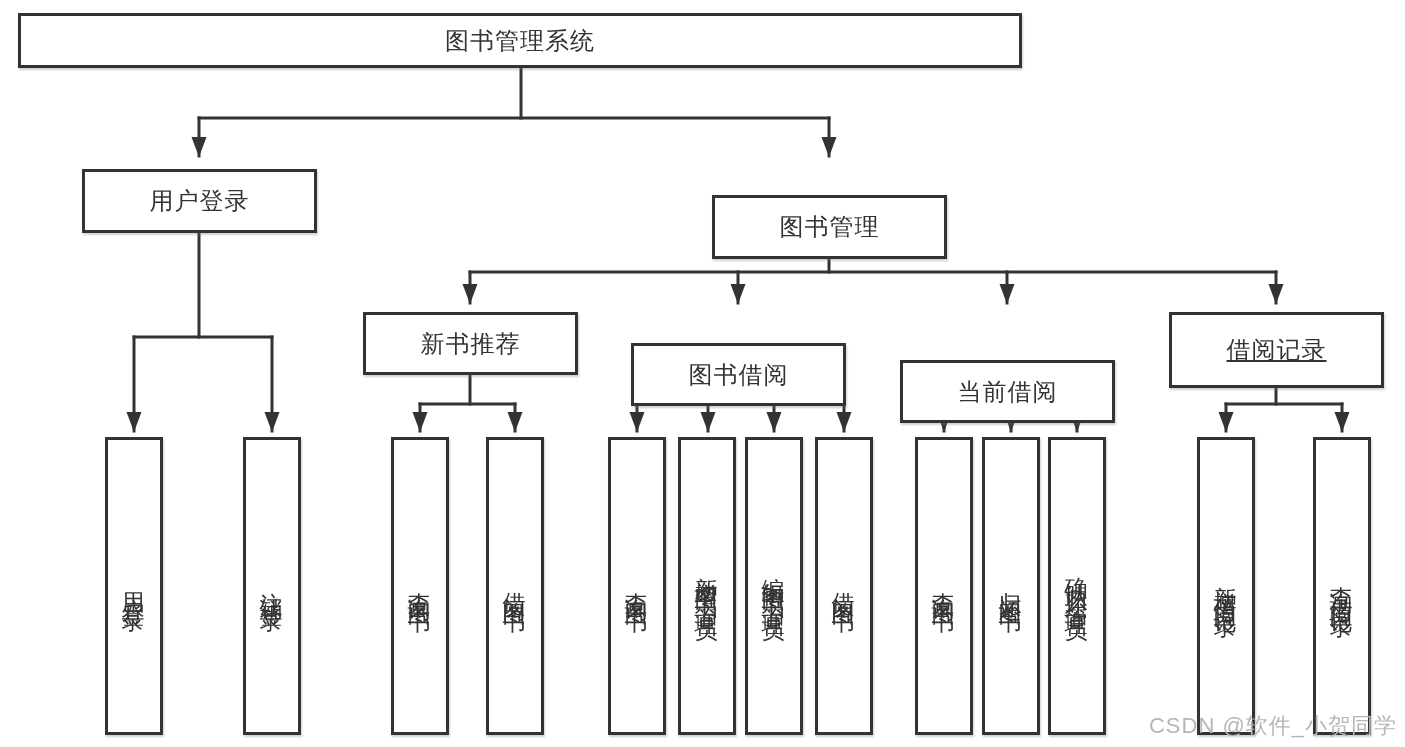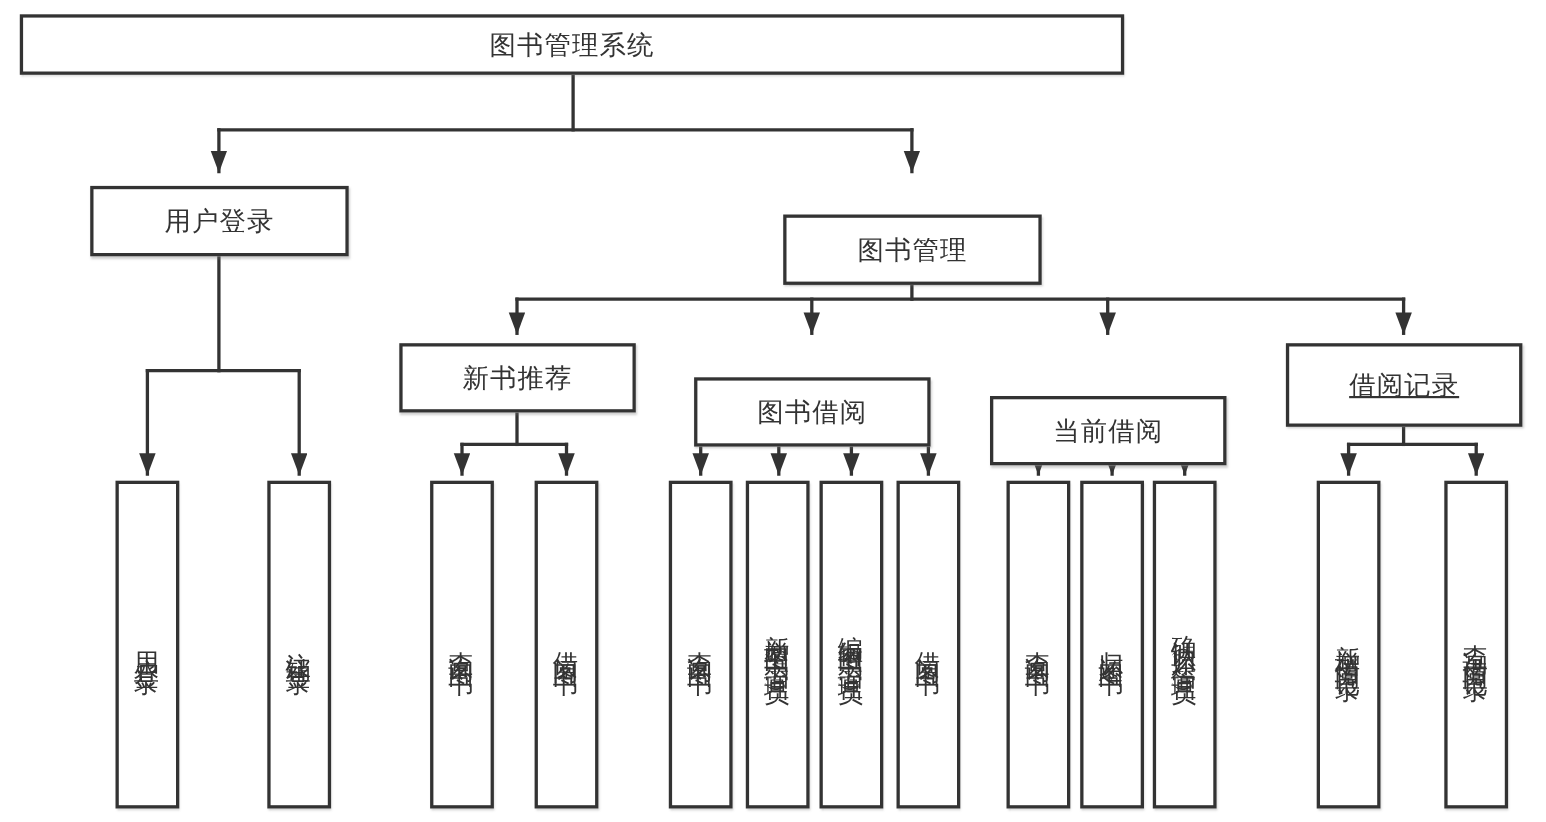--- a/index.html
+++ b/index.html
@@ -184,14 +184,15 @@
     <span class="v-label">确认归还（管理员）</span>
   </div>
 
   <div class="node leaf lf-12">
     <span class="v-label">新增借阅记录</span>
   </div>
   <div class="node leaf lf-13">
     <span class="v-label">查询借阅记录</span>
   </div>
 
+  <div id="watermark">CSDN @软件_小贺同学</div>
 
 </div>
 
 </body></html>

